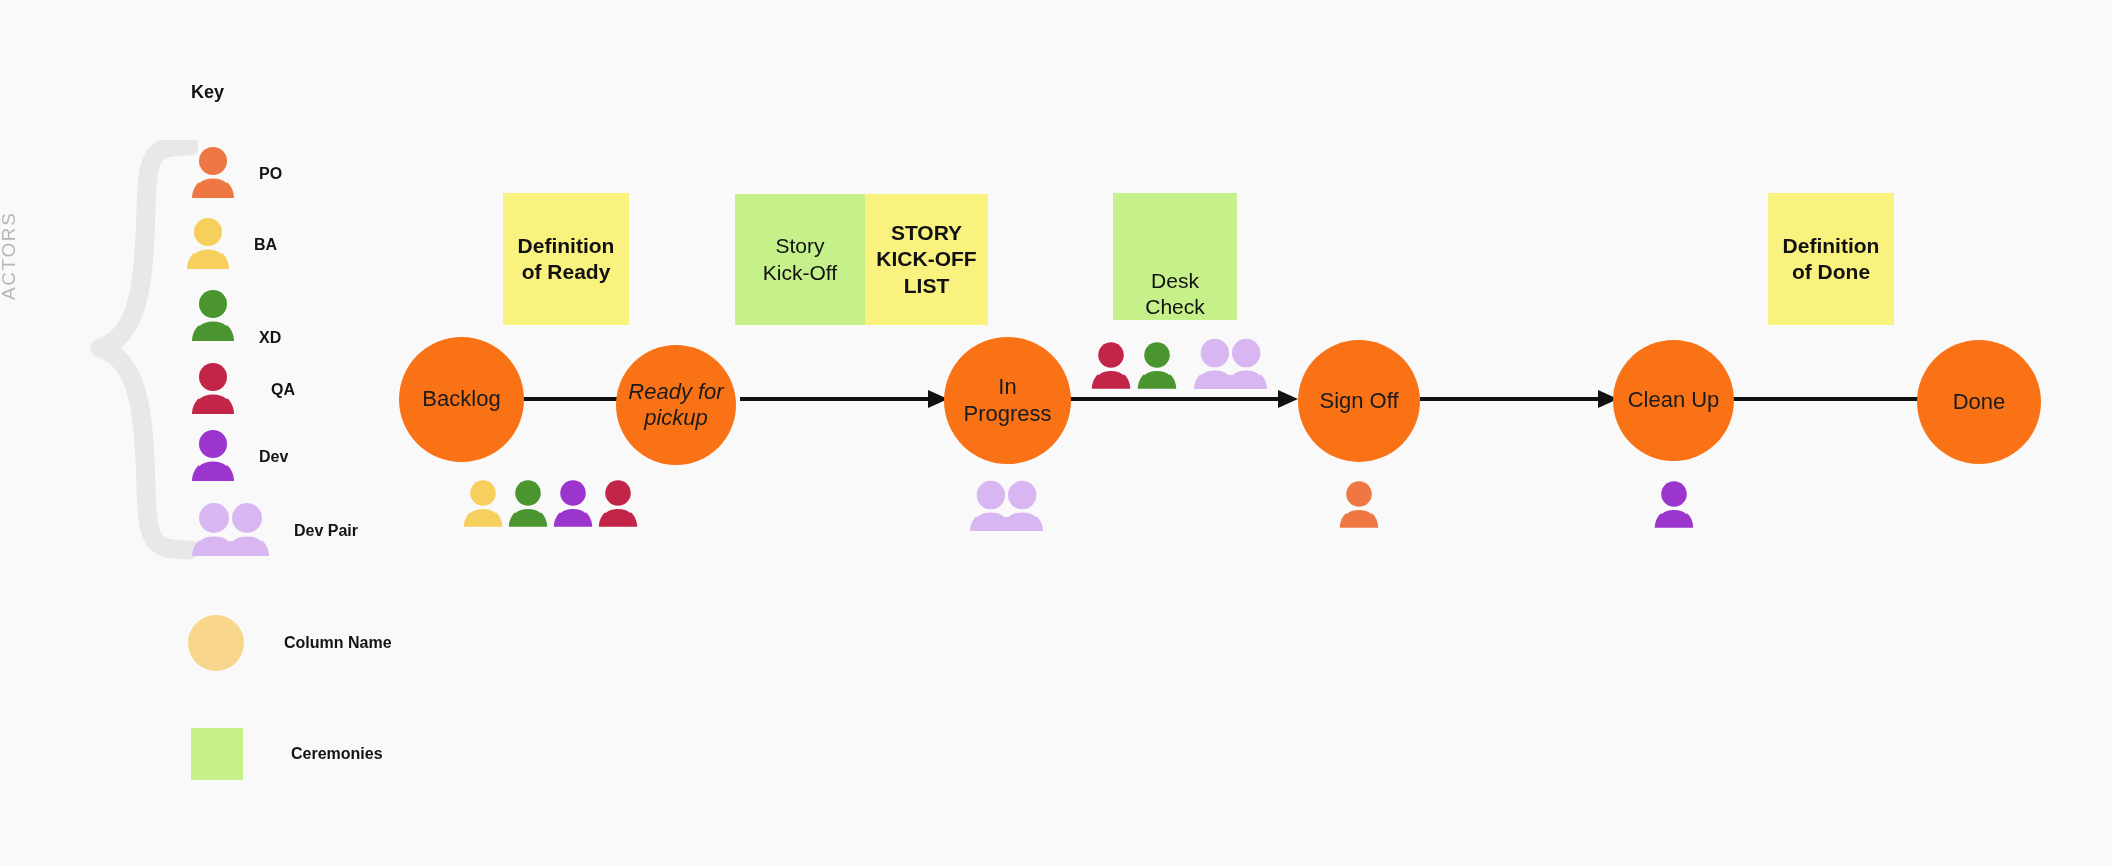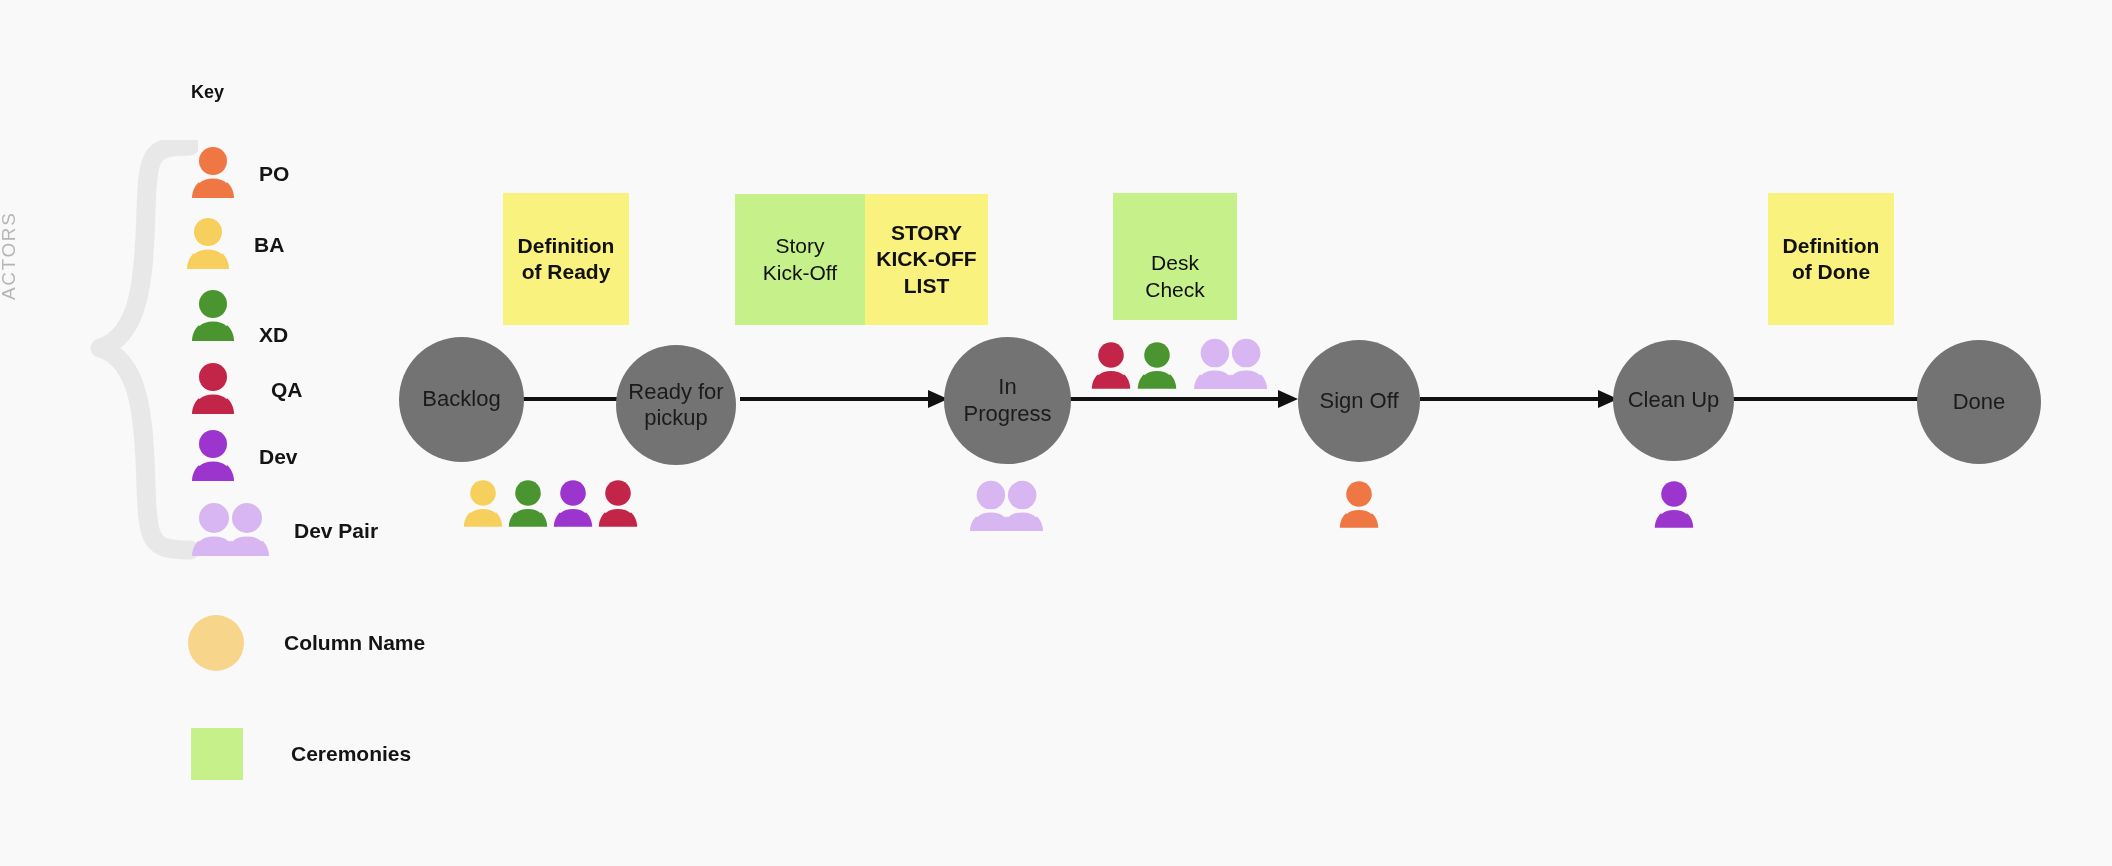--- a/index.html
+++ b/index.html
@@ -49,21 +49,21 @@
     color: #111;
   }
 
   
   .key-row {
     position: absolute;
     display: flex;
     align-items: center;
   }
   .key-row .key-label {
-    font-size: 21px;
+    font-size: 16px;
     font-weight: bold;
     color: #141414;
     white-space: nowrap;
   }
   .key-swatch {
     display: block;
   }
   .sq-swatch {
     width: 52px;
     height: 52px;
@@ -72,21 +72,21 @@
     width: 56px;
     height: 56px;
     border-radius: 50%;
     background: #f7d68c;
   }
 
   
   .node {
     position: absolute;
     border-radius: 50%;
-    background: #737373;
+    background: #f97316;
     display: flex;
     align-items: center;
     justify-content: center;
     text-align: center;
     color: #1b1b1b;
     line-height: 1.2;
     font-size: 22px;
   }
   .node span { display: block; padding: 0 6px; }
 
@@ -243,21 +243,21 @@
   </div>
 
   <div class="note artifact" style="left:865px; top:194px; width:123px; height:131px; font-size:21px;">
     <div>
       <span>STORY</span>
       <span>KICK-OFF</span>
       <span>LIST</span>
     </div>
   </div>
 
-  <div class="note ceremony" style="left:1113px; top:193px; width:124px; height:127px; font-size:21px; align-items:center; padding-top:40px; box-sizing:border-box;">
+  <div class="note ceremony" style="left:1113px; top:193px; width:124px; height:127px; font-size:21px; align-items:flex-end; padding-top:40px; box-sizing:border-box;">
     <div>
         <span>Desk Check</span>
       </div>
   </div>
 
   <div class="note artifact" style="left:1768px; top:193px; width:126px; height:132px; font-size:21px;">
     <div>
       <span>Definition</span>
       <span>of Done</span>
     </div>
@@ -293,21 +293,21 @@
       <path d="M188 8 L 208 17 L 188 26 Z" fill="#111"></path>
     </svg>
   </div>
 
   <div class="node" style="left:399px; top:337px; width:125px; height:125px;">
     <div>
         <span>Backlog</span>
       </div>
   </div>
 
-  <div class="node" style="left:616px; top:345px; width:120px; height:120px;">
+  <div class="node" style="left:616px; top:345px; width:120px; height:120px;font-style:italic;">
     <div>
       <span>Ready for</span>
       <span>pickup</span>
     </div>
   </div>
 
   <div class="node" style="left:944px; top:337px; width:127px; height:127px;">
     <div>
       <span>In</span>
       <span>Progress</span>

